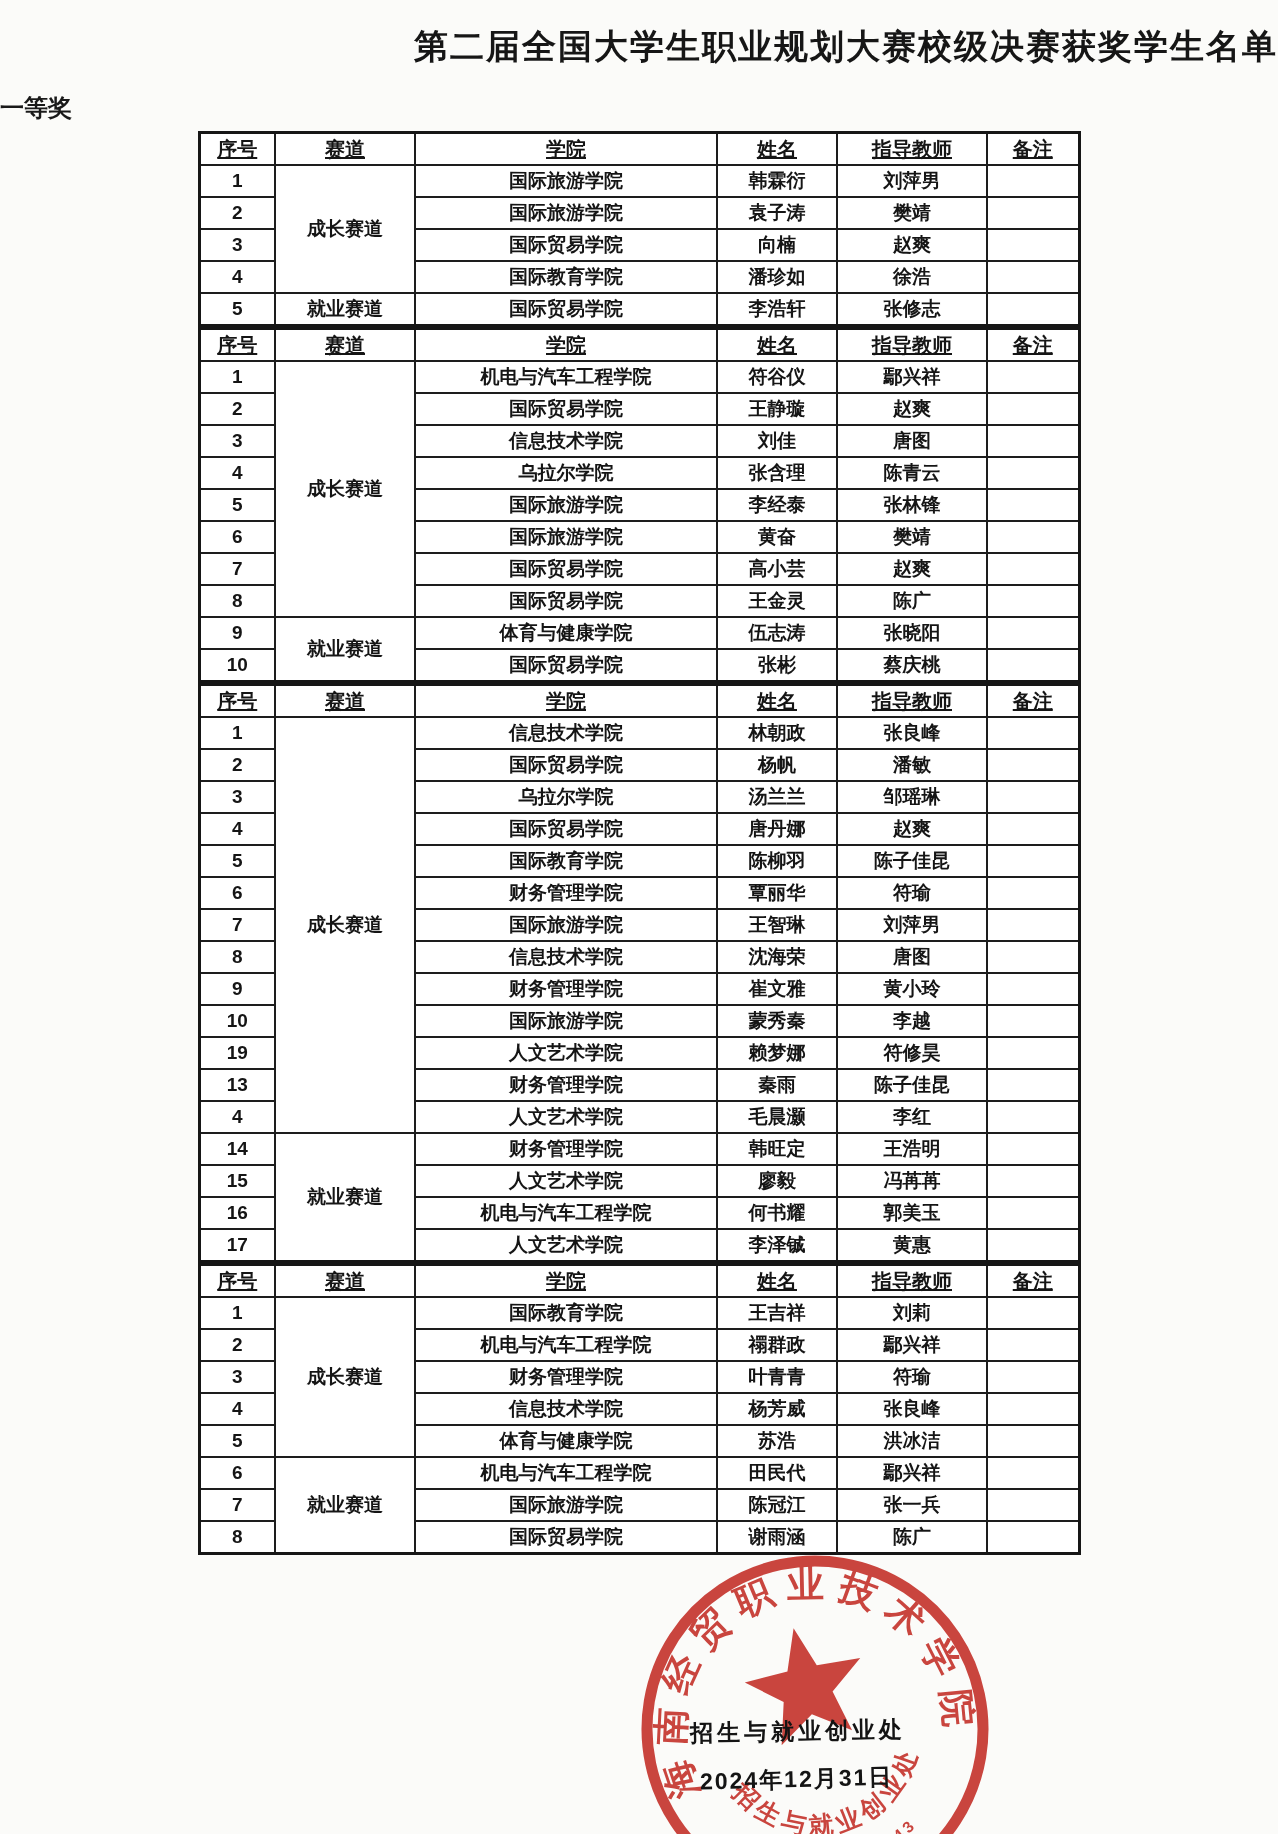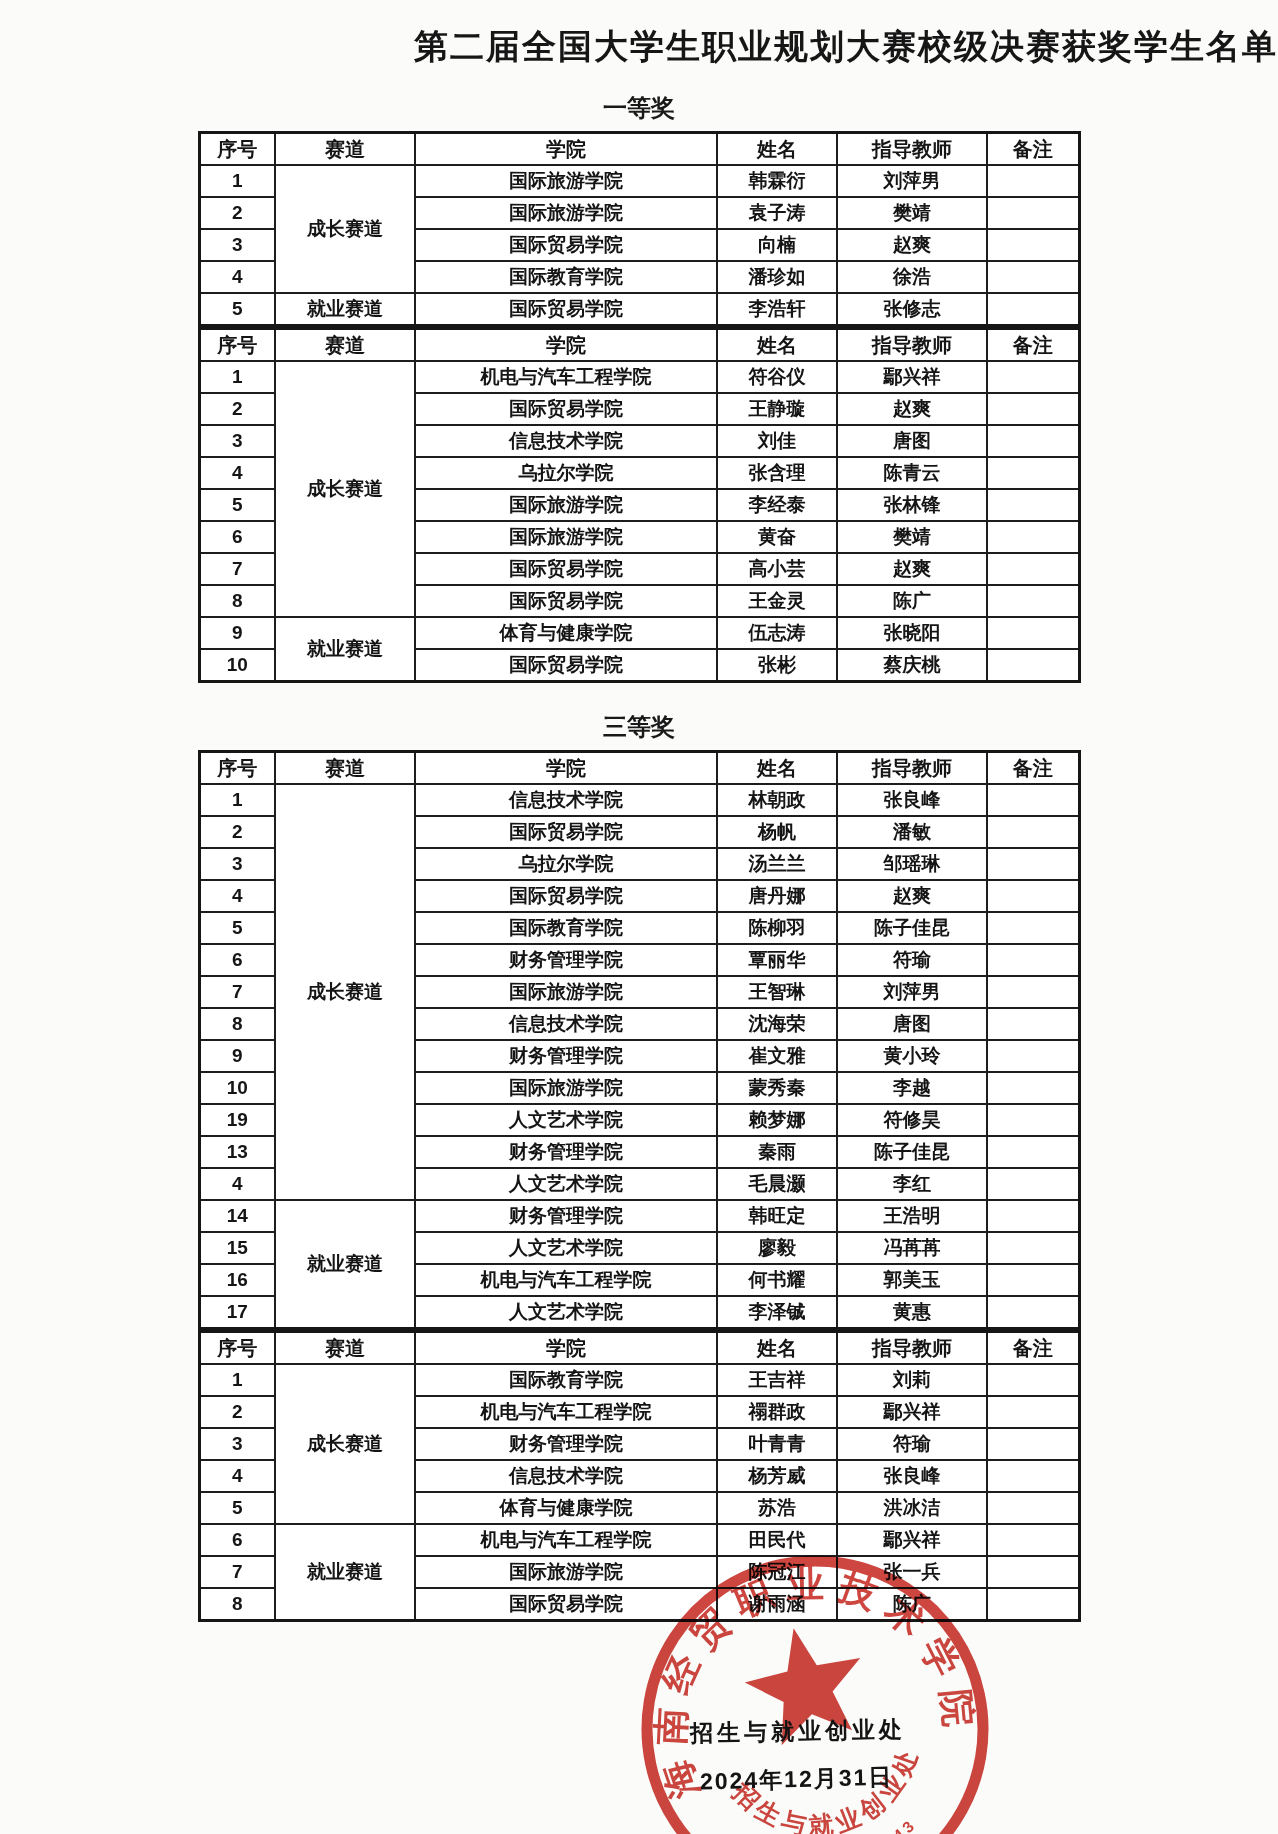--- a/index.html
+++ b/index.html
@@ -7,33 +7,33 @@
     width:1278px;height:1834px;position:relative;overflow:hidden;
     background:#fbfbf9;color:#1b1b1b;
     font-family:"Liberation Sans","DejaVu Sans",sans-serif;
   }
   .page{position:relative;width:100%;height:100%;}
   .award-title{
     text-align:right;font-size:34px;font-weight:800;letter-spacing:2px;
     margin:24px 0 0;color:#161616;
   }
   .award-heading{
-    text-align:center;font-size:24px;font-weight:700;margin:28px 0 7px;color:#191919;
+    font-size:24px;font-weight:700;margin:28px 0 7px;color:#191919;
   }
   .award-section:first-of-type .award-heading{margin-top:22px;}
   .award-table{
     border-collapse:collapse;margin:0 auto;table-layout:fixed;width:880px;
     border:3px solid #161616;background:#fff;
   }
   .award-table th,.award-table td{
     border:2px solid #1d1d1d;text-align:center;vertical-align:middle;
     font-size:19px;font-weight:600;height:30px;padding:0 2px;
     overflow:hidden;white-space:nowrap;color:#151515;
   }
-  .award-table th{font-size:20px;font-weight:700;}
+  .award-table th{font-size:20px;font-weight:700;text-decoration:underline;}
   .col-no{width:76px;}
   .col-track{width:140px;}
   .col-college{width:302px;}
   .col-name{width:120px;}
   .col-teacher{width:150px;}
   .col-note{width:92px;}
   .cell-track{font-weight:700;font-size:20px;}
   
   .stamp{
     position:absolute;left:622px;top:1512px;width:386px;height:386px;
@@ -209,21 +209,20 @@
               <td class="cell-no">10</td>
               <td class="cell-college">国际贸易学院</td>
               <td class="cell-name">张彬</td>
               <td class="cell-teacher">蔡庆桃</td>
               <td class="cell-note"></td>
             </tr>
           </tbody>
         </table>
       </section>
       <section class="award-section">
-        <h2 class="award-heading">三等奖</h2>
         <table class="award-table">
           <colgroup>
             <col class="col-no">
             <col class="col-track">
             <col class="col-college">
             <col class="col-name">
             <col class="col-teacher">
             <col class="col-note">
           </colgroup>
           <thead>

